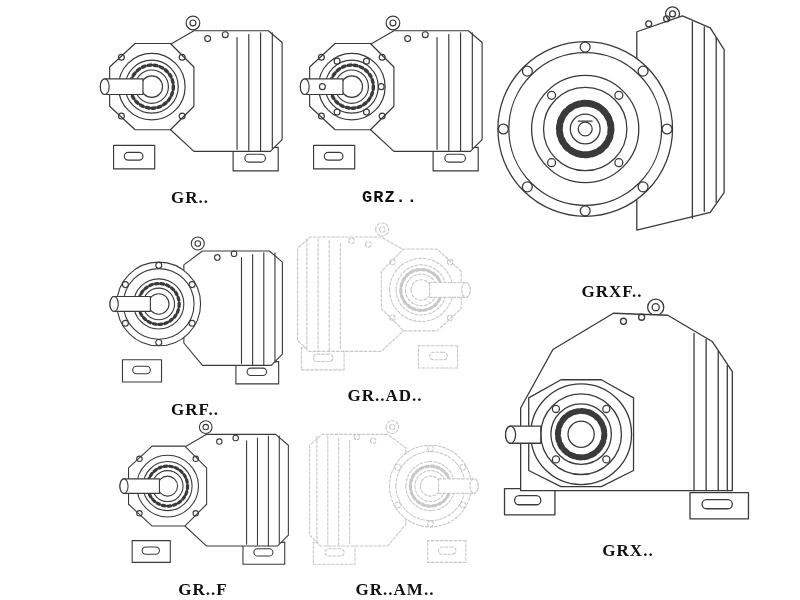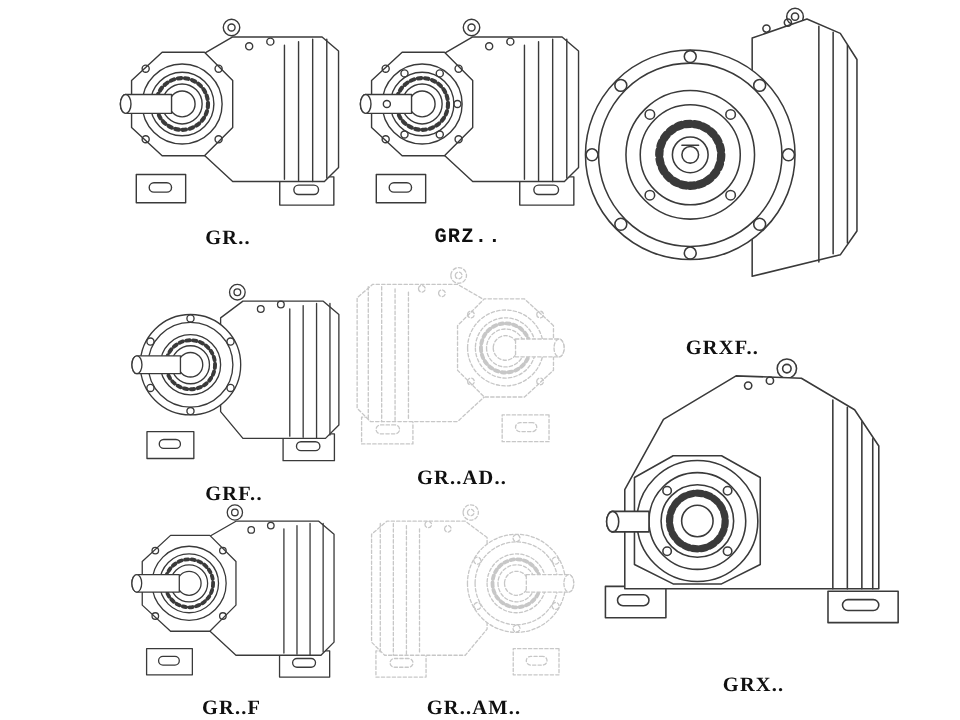--- a/index.html
+++ b/index.html
@@ -3,21 +3,21 @@
 <meta charset="utf-8">
 <style>
   html,body{margin:0;padding:0;}
   body{
     width:800px;height:600px;position:relative;overflow:hidden;
     background:#ffffff;
     font-family:"Liberation Serif", serif;
   }
   .cell{
     position:absolute;margin:0;display:flex;flex-direction:column;
-    align-items:center;justify-content:space-between;
+    align-items:center;justify-content:flex-start;
   }
   .cell svg.draw{flex:0 0 auto;display:block;}
   .lbl{
     font-weight:700;font-size:17px;letter-spacing:1px;color:#101010;
     margin-top:4px;text-align:center;white-space:nowrap;
   }
   svg.ink{color:#3a3a3a;}
   svg.ghost{color:#c7c7c7;stroke-dasharray:3 2;}
 </style>
 </head>
@@ -157,21 +157,21 @@
         <circle cx="76" cy="112" r="3"></circle>
         <circle cx="46" cy="112" r="3"></circle>
       <circle cx="31" cy="86" r="3"></circle>
         <circle cx="46" cy="60" r="3"></circle>
         <circle cx="76" cy="60" r="3"></circle>
     </g>
   </svg>
   <figcaption class="lbl">GRZ..</figcaption>
 </figure>
 
-<figure class="cell" style="left:477px;top:0px;width:250px;height:300px;">
+<figure class="cell" style="left:487px;top:0px;width:250px;height:300px;gap:20px;">
   <svg class="draw ink" width="250" height="258" viewBox="0 0 250 260">
       <use href="#gb-bigflange"></use>
     </svg>
   <figcaption class="lbl">GRXF..</figcaption>
 </figure>
 
 <figure class="cell" style="left:95px;top:224px;width:200px;height:198px;">
   <svg class="draw ink" width="190" height="172" viewBox="0 0 200 185">
       <use href="#gb-flange"></use>
     </svg>
@@ -187,21 +187,21 @@
   <figcaption class="lbl">GR..AD..</figcaption>
 </figure>
 
 <figure class="cell" style="left:492px;top:285px;width:272px;height:296px;">
   <svg class="draw ink" width="270" height="252" viewBox="0 0 265 250">
       <use href="#gb-bigfoot"></use>
     </svg>
   <figcaption class="lbl">GRX..</figcaption>
 </figure>
 
-<figure class="cell" style="left:98px;top:408px;width:190px;height:190px;">
+<figure class="cell" style="left:108px;top:408px;width:190px;height:190px;">
   <svg class="draw ink" width="184" height="168" viewBox="0 0 200 185">
       <use href="#gb-foot"></use>
     </svg>
   <figcaption class="lbl">GR..F</figcaption>
 </figure>
 
 <figure class="cell" style="left:290px;top:408px;width:210px;height:190px;">
   <svg class="draw ghost" width="184" height="168" viewBox="0 0 200 185">
     <g transform="translate(200 0) scale(-1 1)">
         <use href="#gb-flange"></use>

